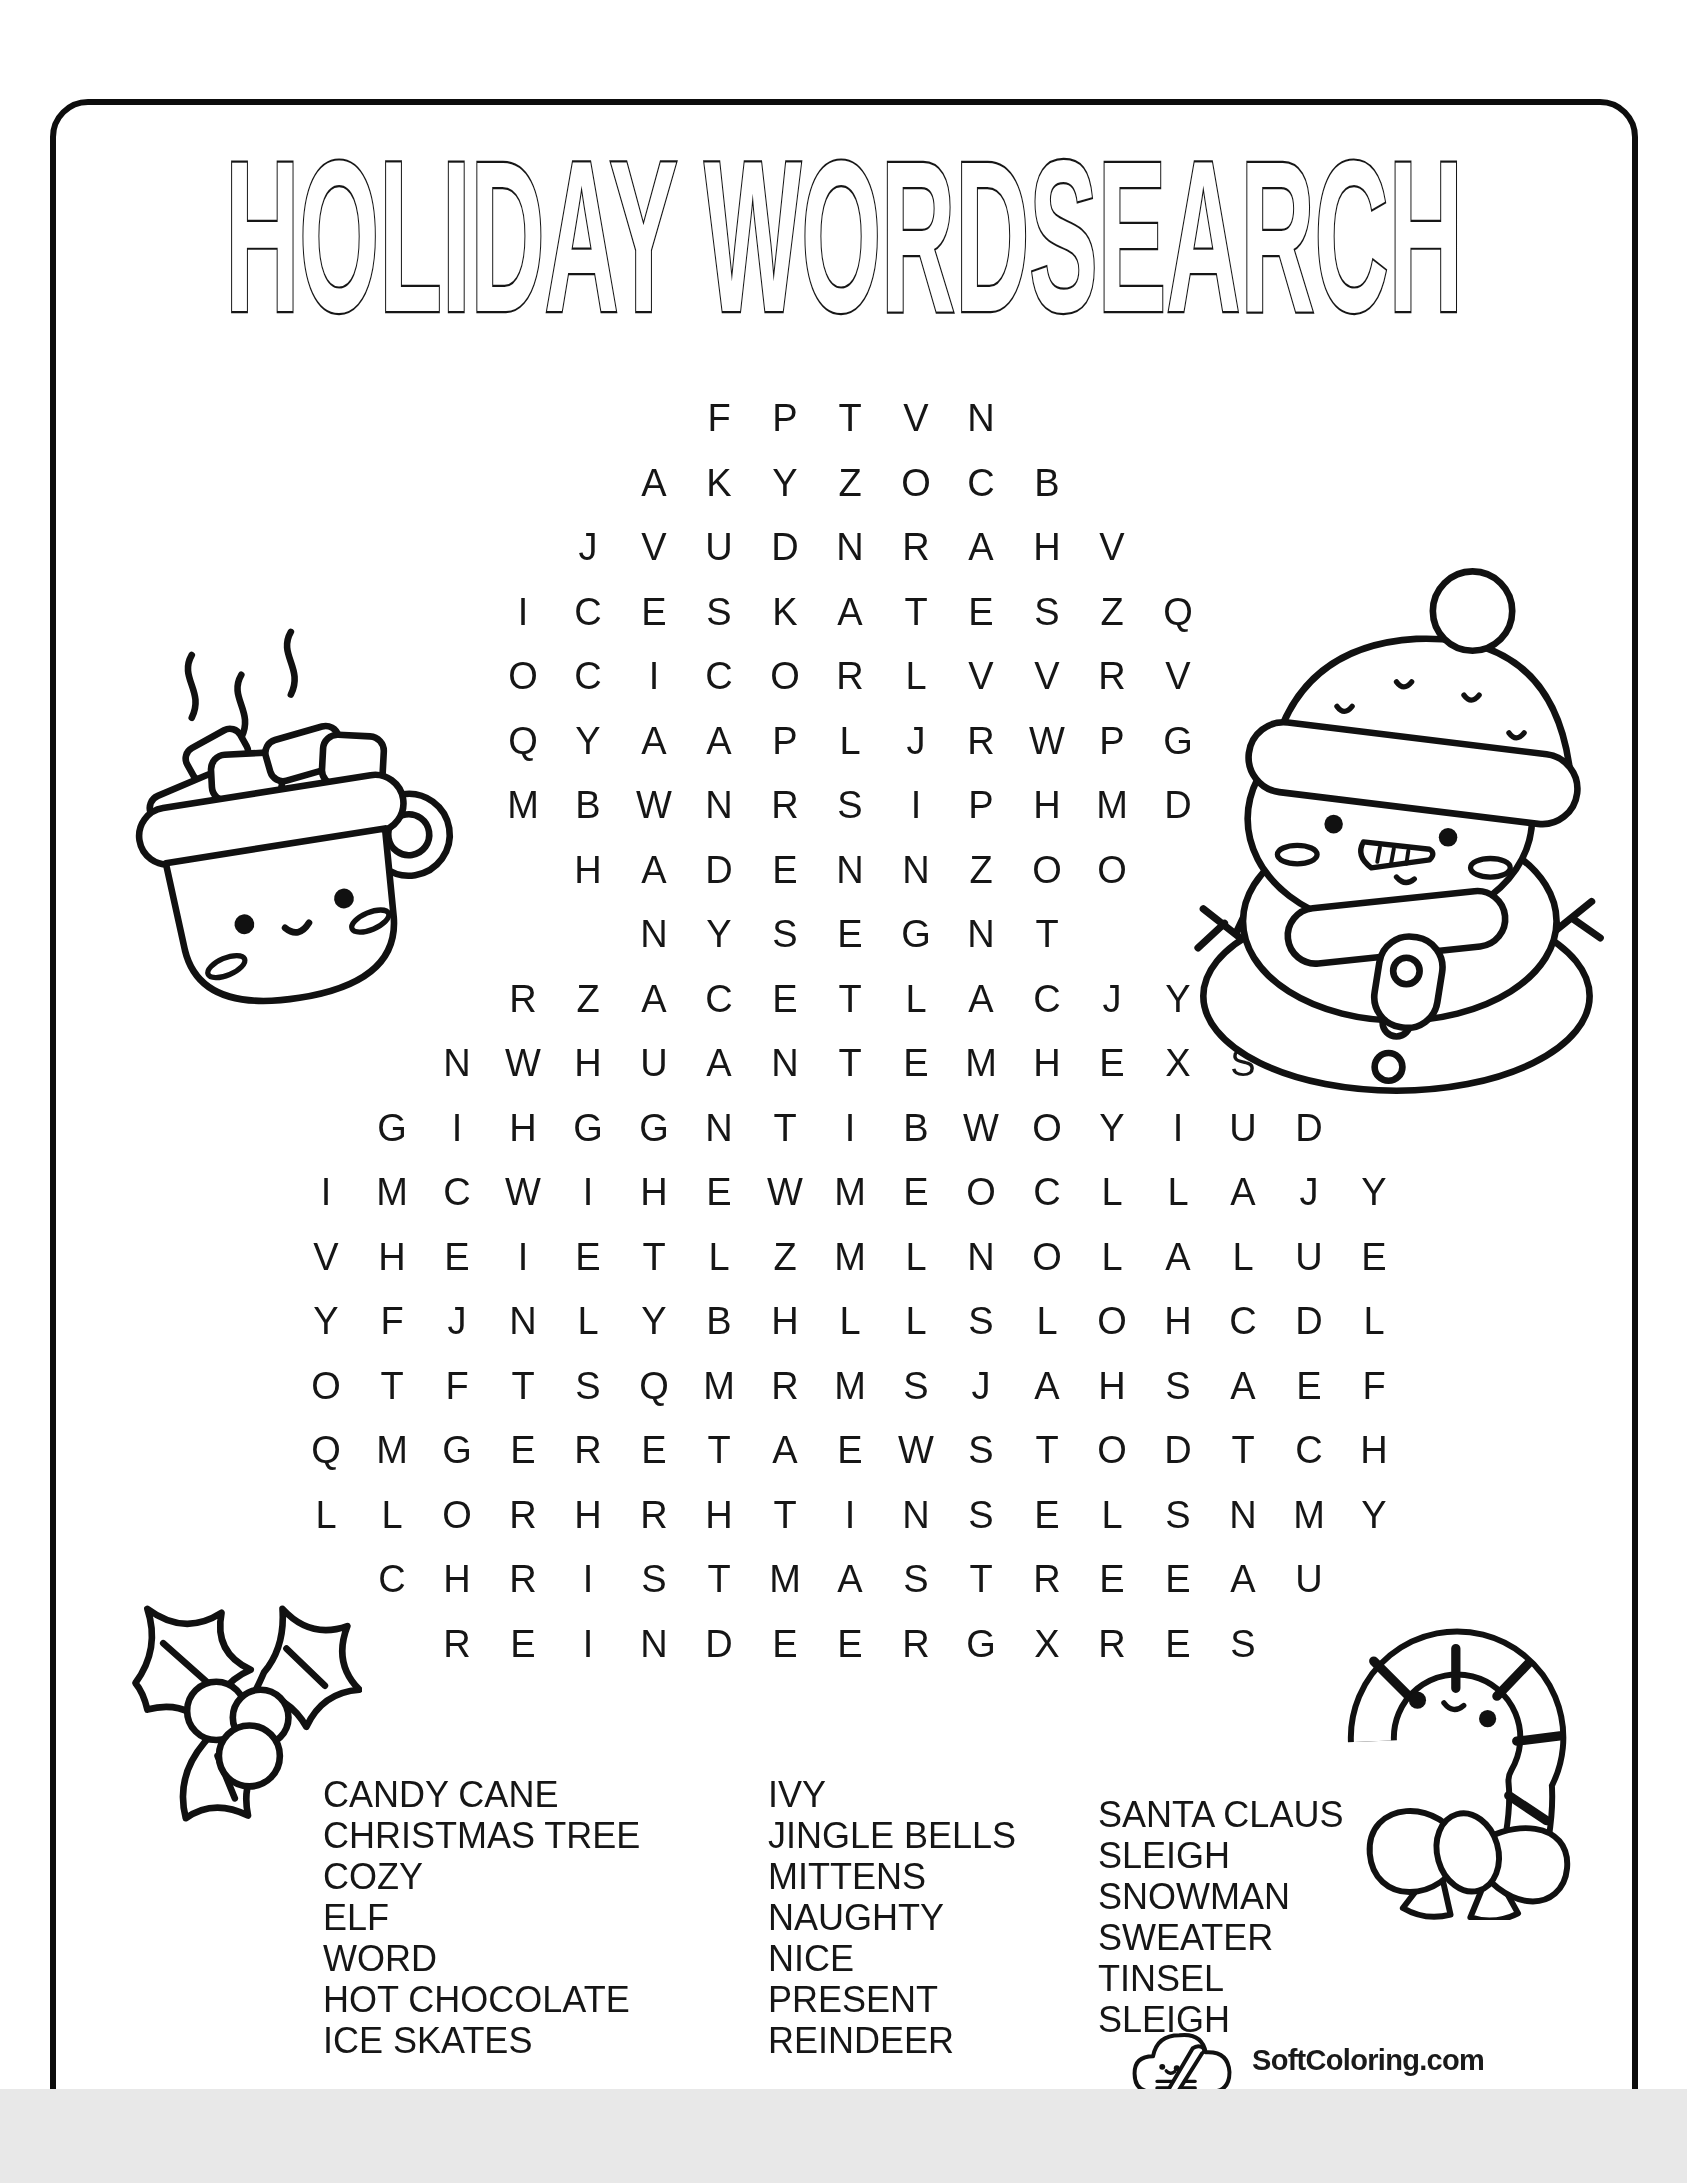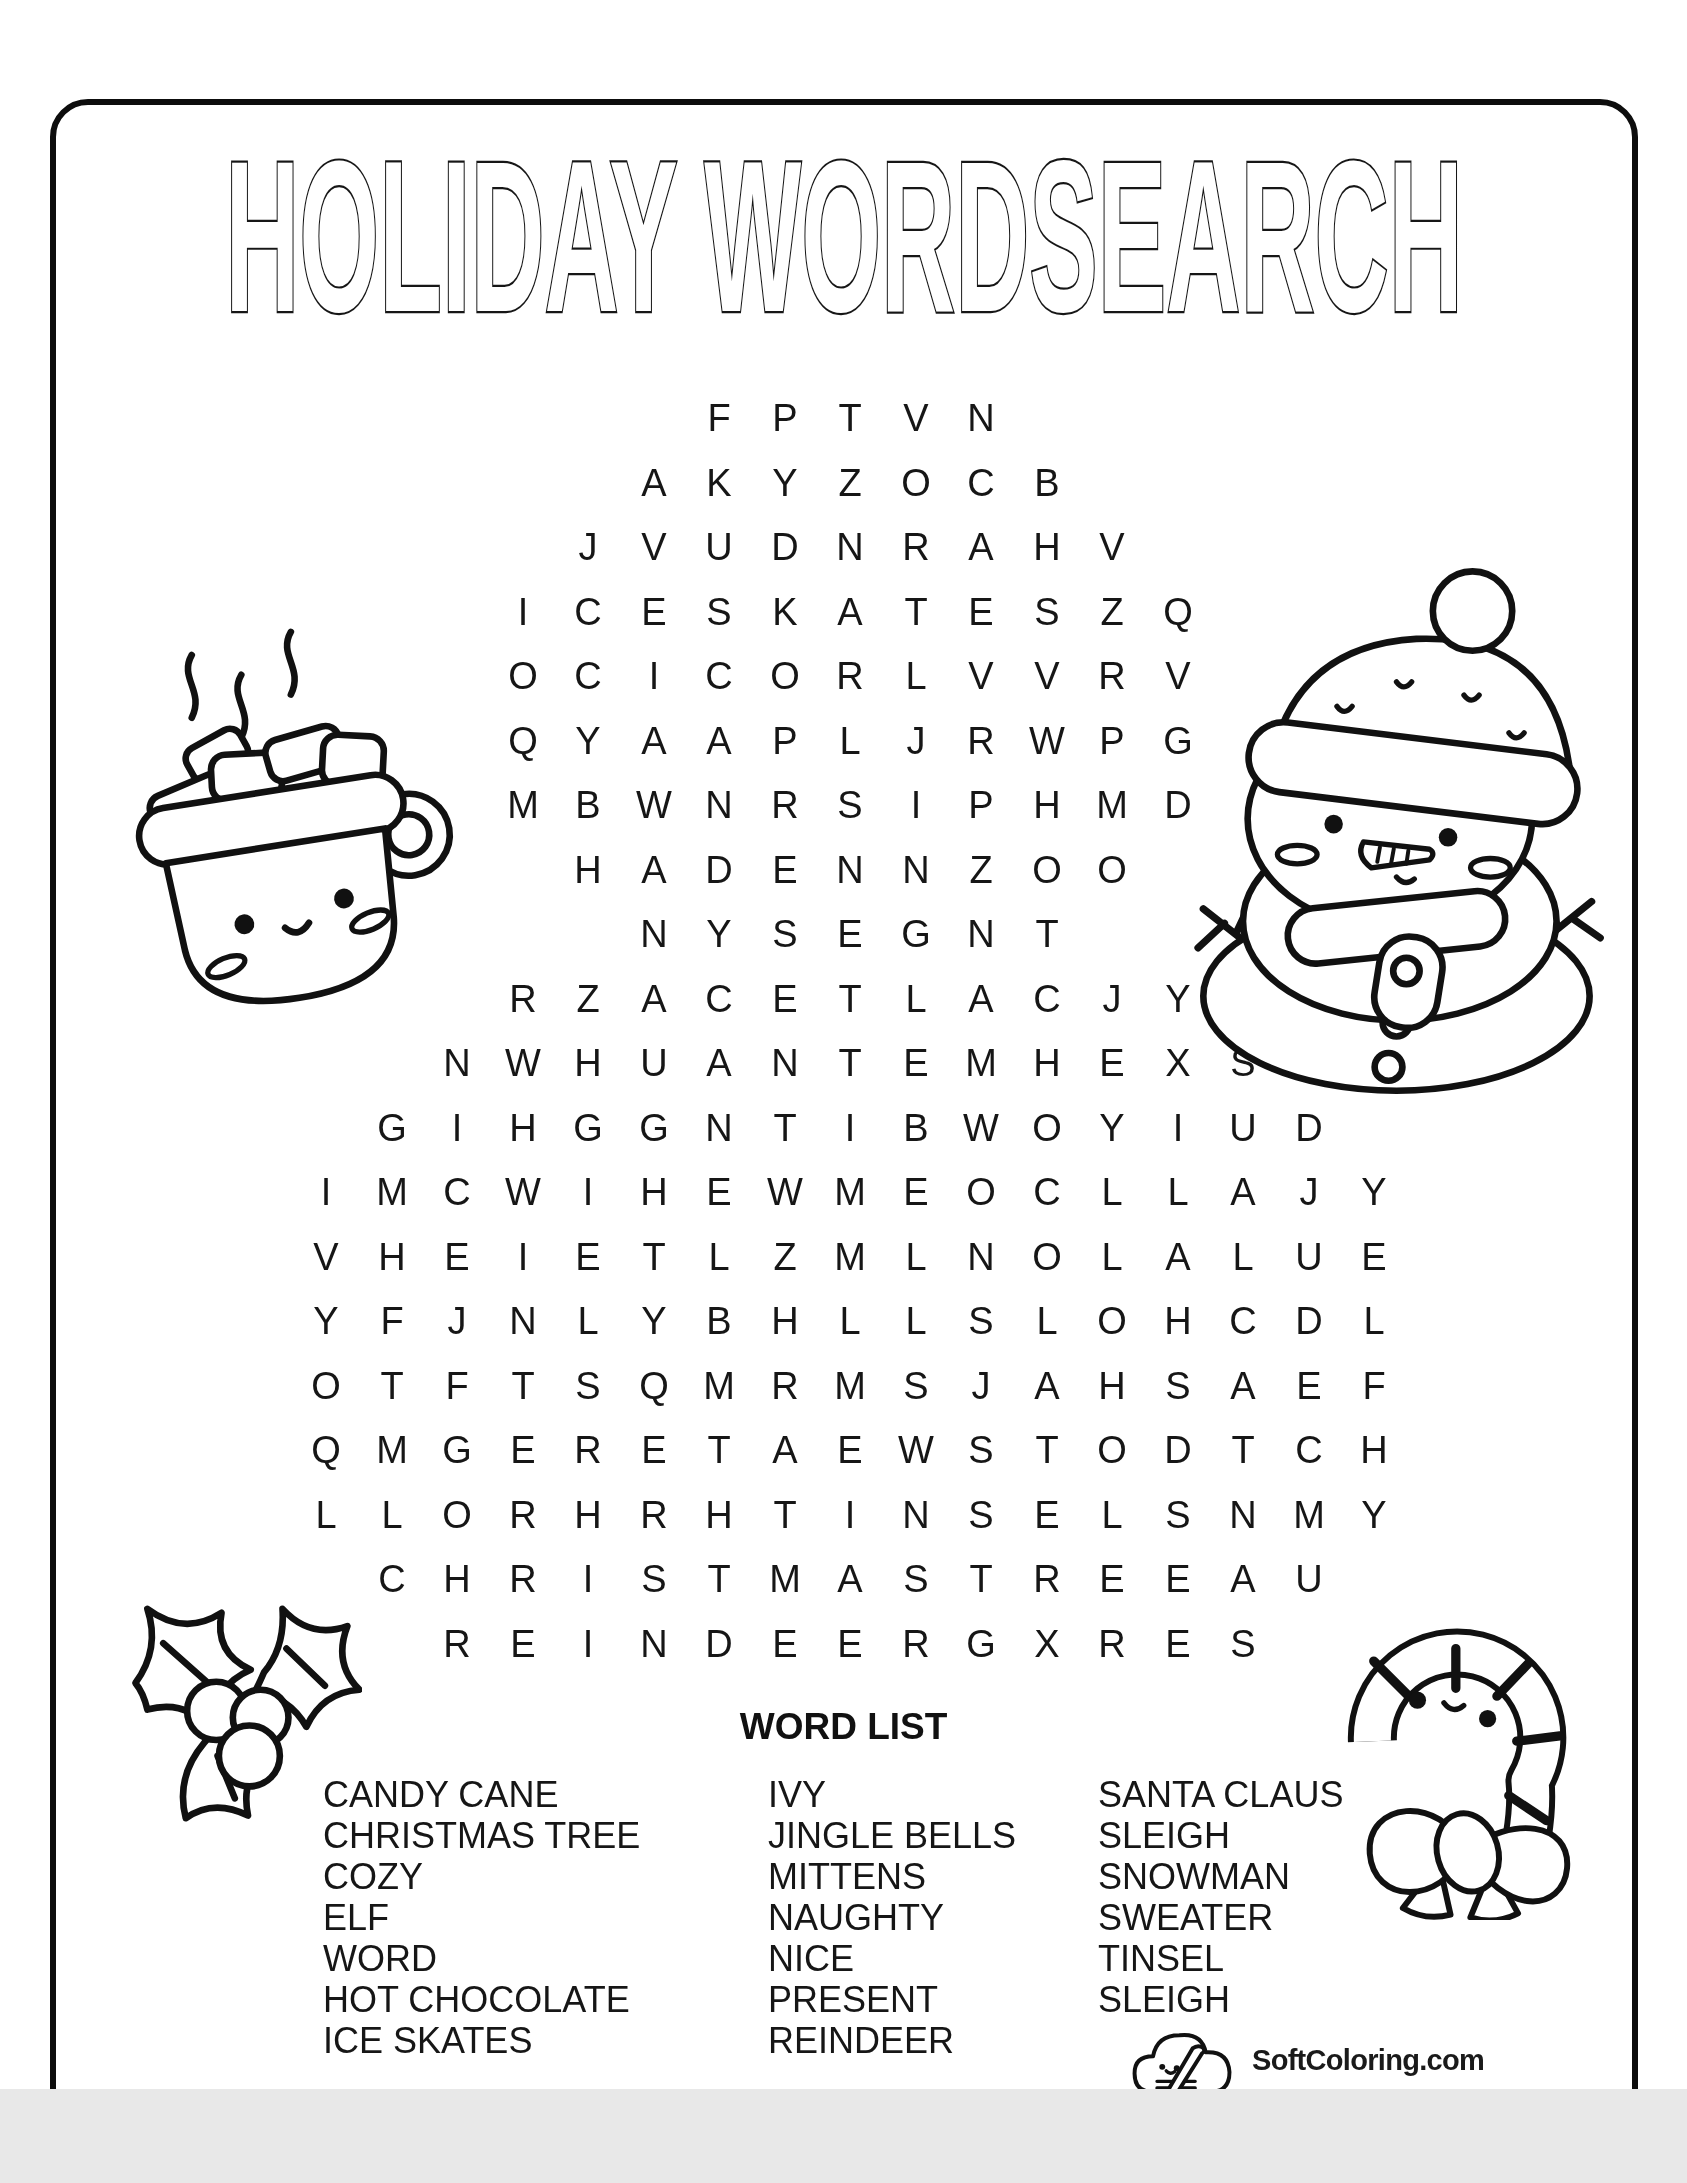--- a/index.html
+++ b/index.html
@@ -17,21 +17,21 @@
     font-size:38px;line-height:1;color:#161616;letter-spacing:0;
   }
   .wordlist-heading{
     position:absolute;left:0;top:1706px;width:1687px;text-align:center;
     font-size:37px;font-weight:bold;color:#111;
   }
   .word-col{position:absolute;top:1774px;font-size:36px;line-height:41px;color:#161616;}
   .word-col .word{white-space:nowrap;}
   .col-1{left:323px;}
   .col-2{left:768px;}
-  .col-3{left:1098px;}
+  .col-3{left:1098px;margin-top:20px;}
   .deco{position:absolute;}
   .brand-text{
     position:absolute;left:1252px;top:2044px;font-size:29px;font-weight:bold;color:#1a1a1a;
     letter-spacing:-0.7px;
   }
 </style>
 </head>
 <body>
 
 <div class="page">
@@ -362,21 +362,20 @@
     <circle cx="120" cy="118" r="13" fill="#111" stroke="none"></circle>
     <circle cx="226" cy="146" r="13" fill="#111" stroke="none"></circle>
     <path d="M160,122 q14,18 30,4" stroke-width="8"></path>
     <path d="M152,392 L98,462 Q132,482 170,472 Z" fill="#fff" transform="translate(0,-30)"></path>
     <path d="M232,398 L272,470 Q236,488 200,476 Z" fill="#fff" transform="translate(0,-30)"></path>
     <path d="M195,345 C152,258 42,272 48,350 C54,424 152,432 195,345 Z" fill="#fff"></path>
     <path d="M195,345 C262,292 352,302 346,372 C340,438 252,448 195,345 Z" fill="#fff"></path>
     <ellipse cx="196" cy="348" rx="46" ry="60" transform="rotate(-16 196 348)" fill="#fff"></ellipse>
   </svg>
 
-  <div class="wordlist-heading">WORD LIST</div>
 
   <div class="word-col col-1">
       <div class="word">CANDY CANE</div>
       <div class="word">CHRISTMAS TREE</div>
       <div class="word">COZY</div>
       <div class="word">ELF</div>
       <div class="word">WORD</div>
       <div class="word">HOT CHOCOLATE</div>
       <div class="word">ICE SKATES</div>
     </div>

